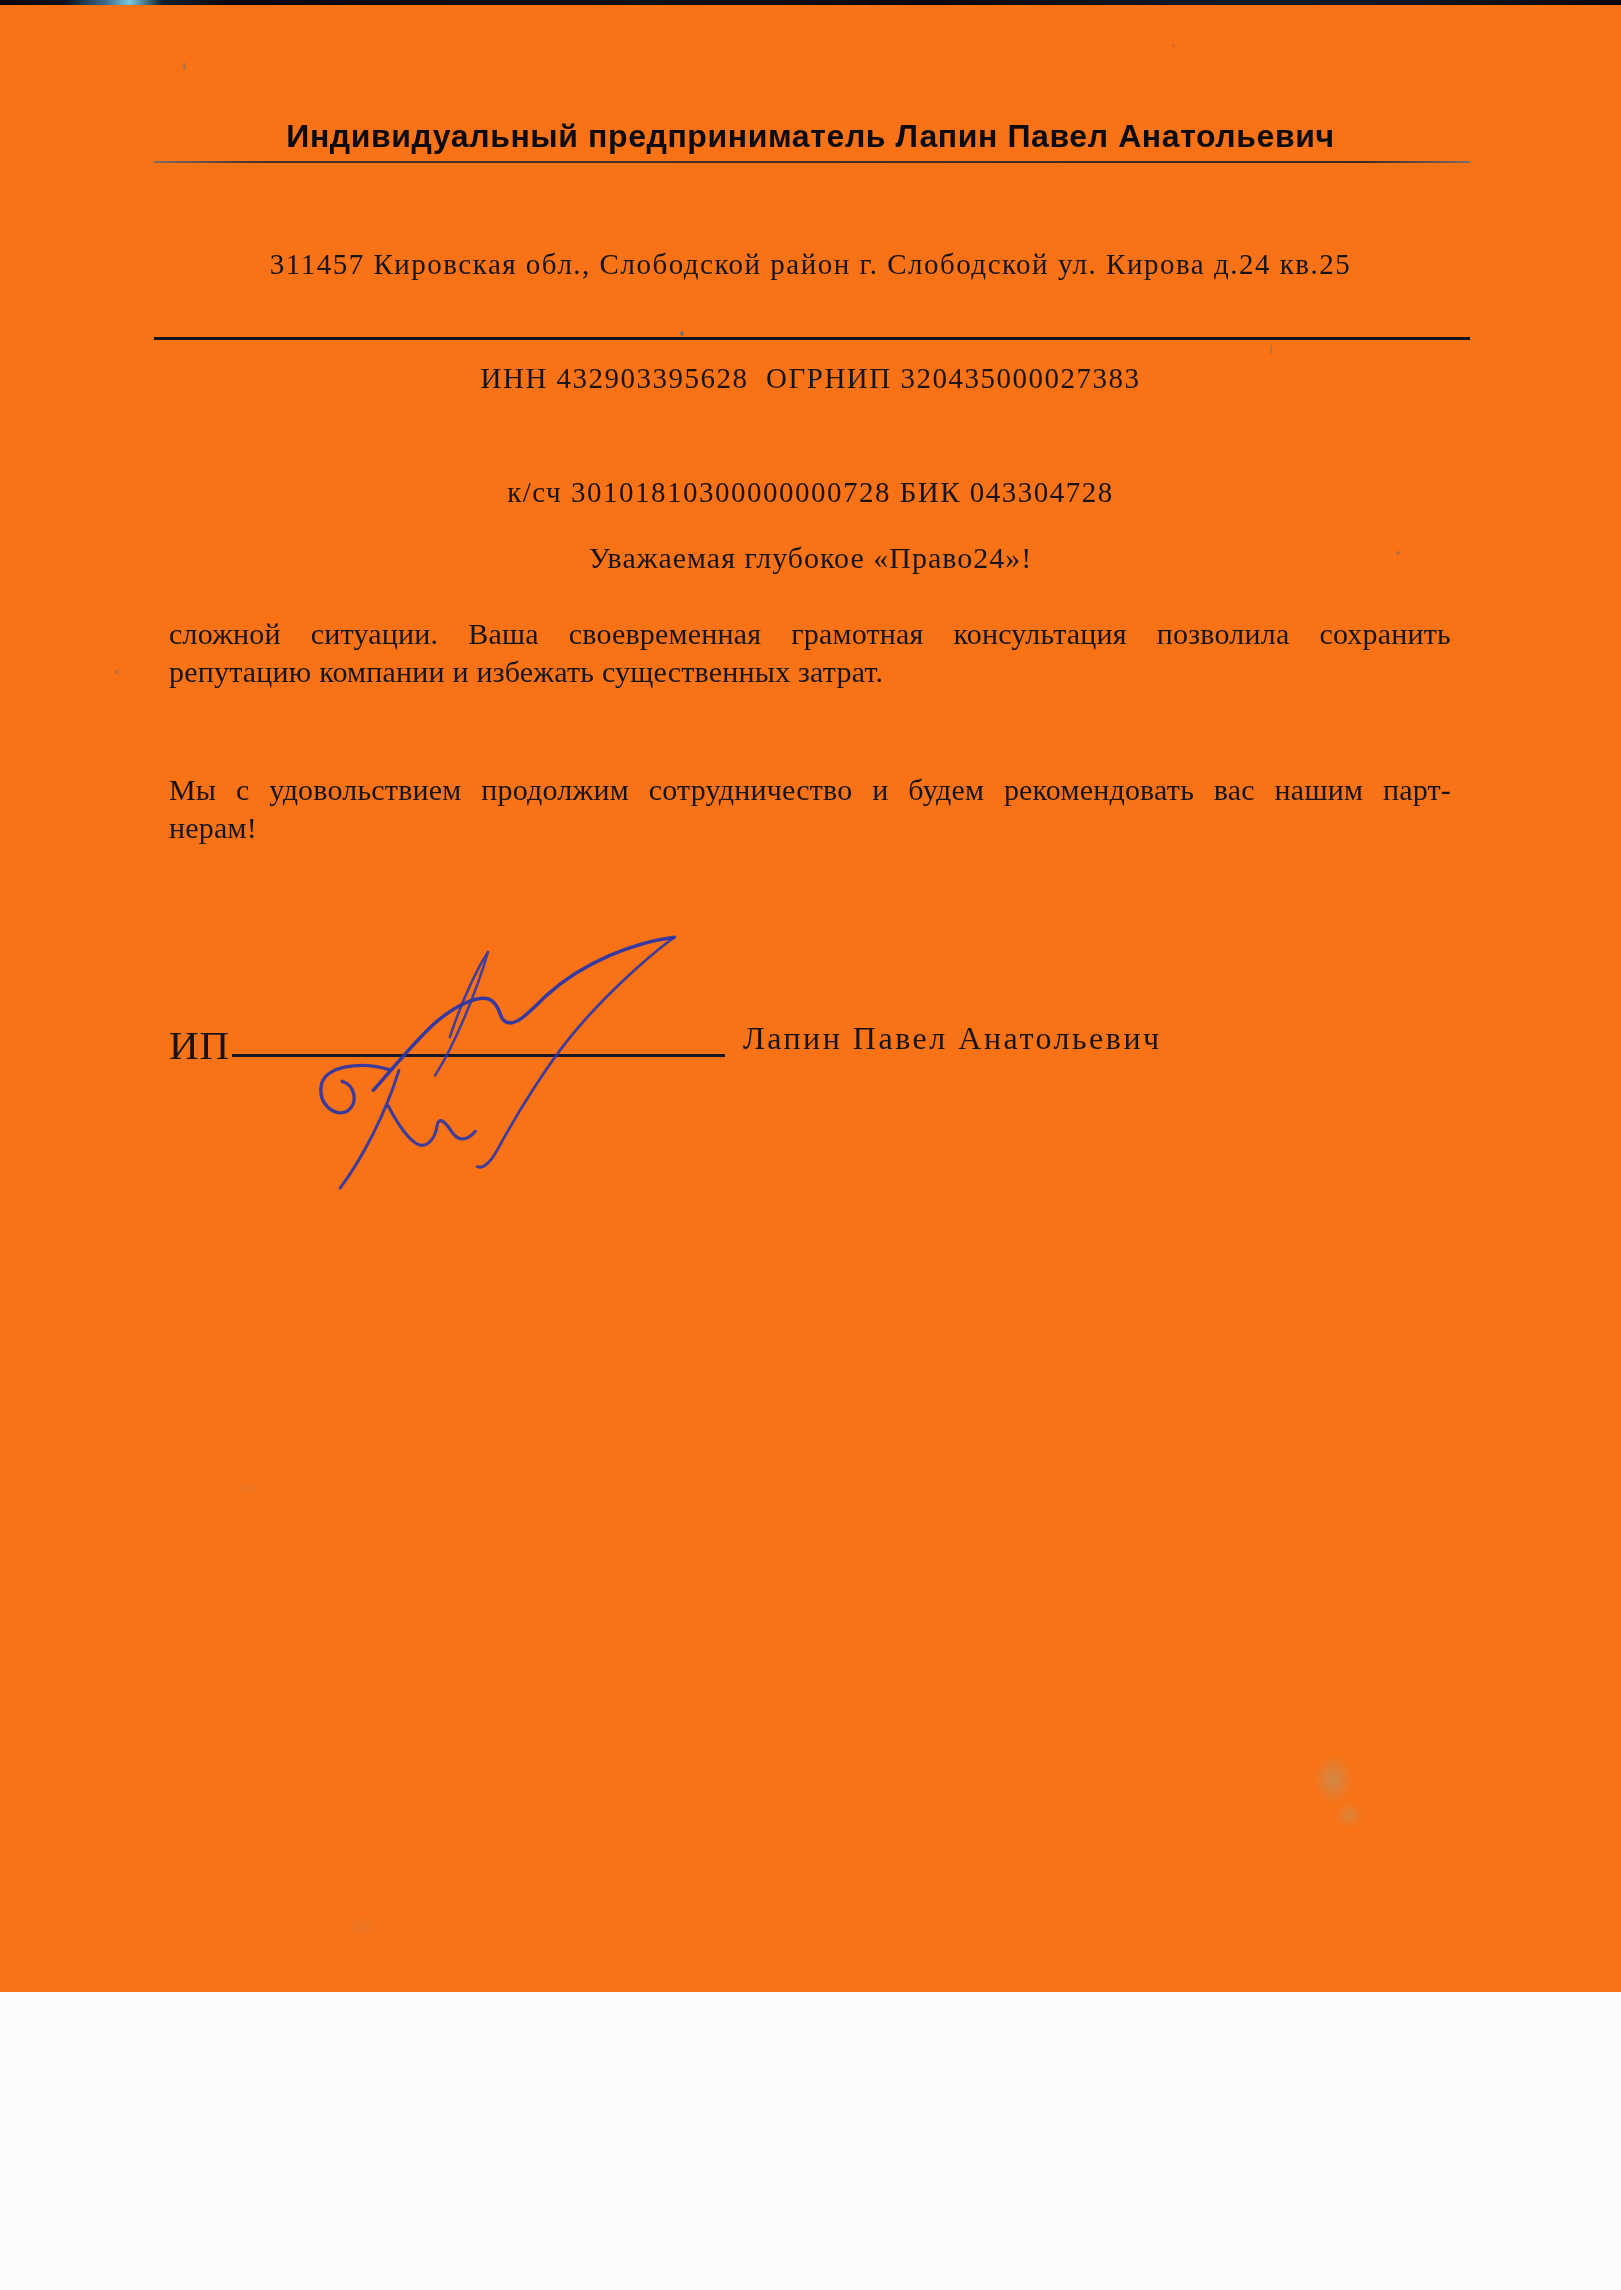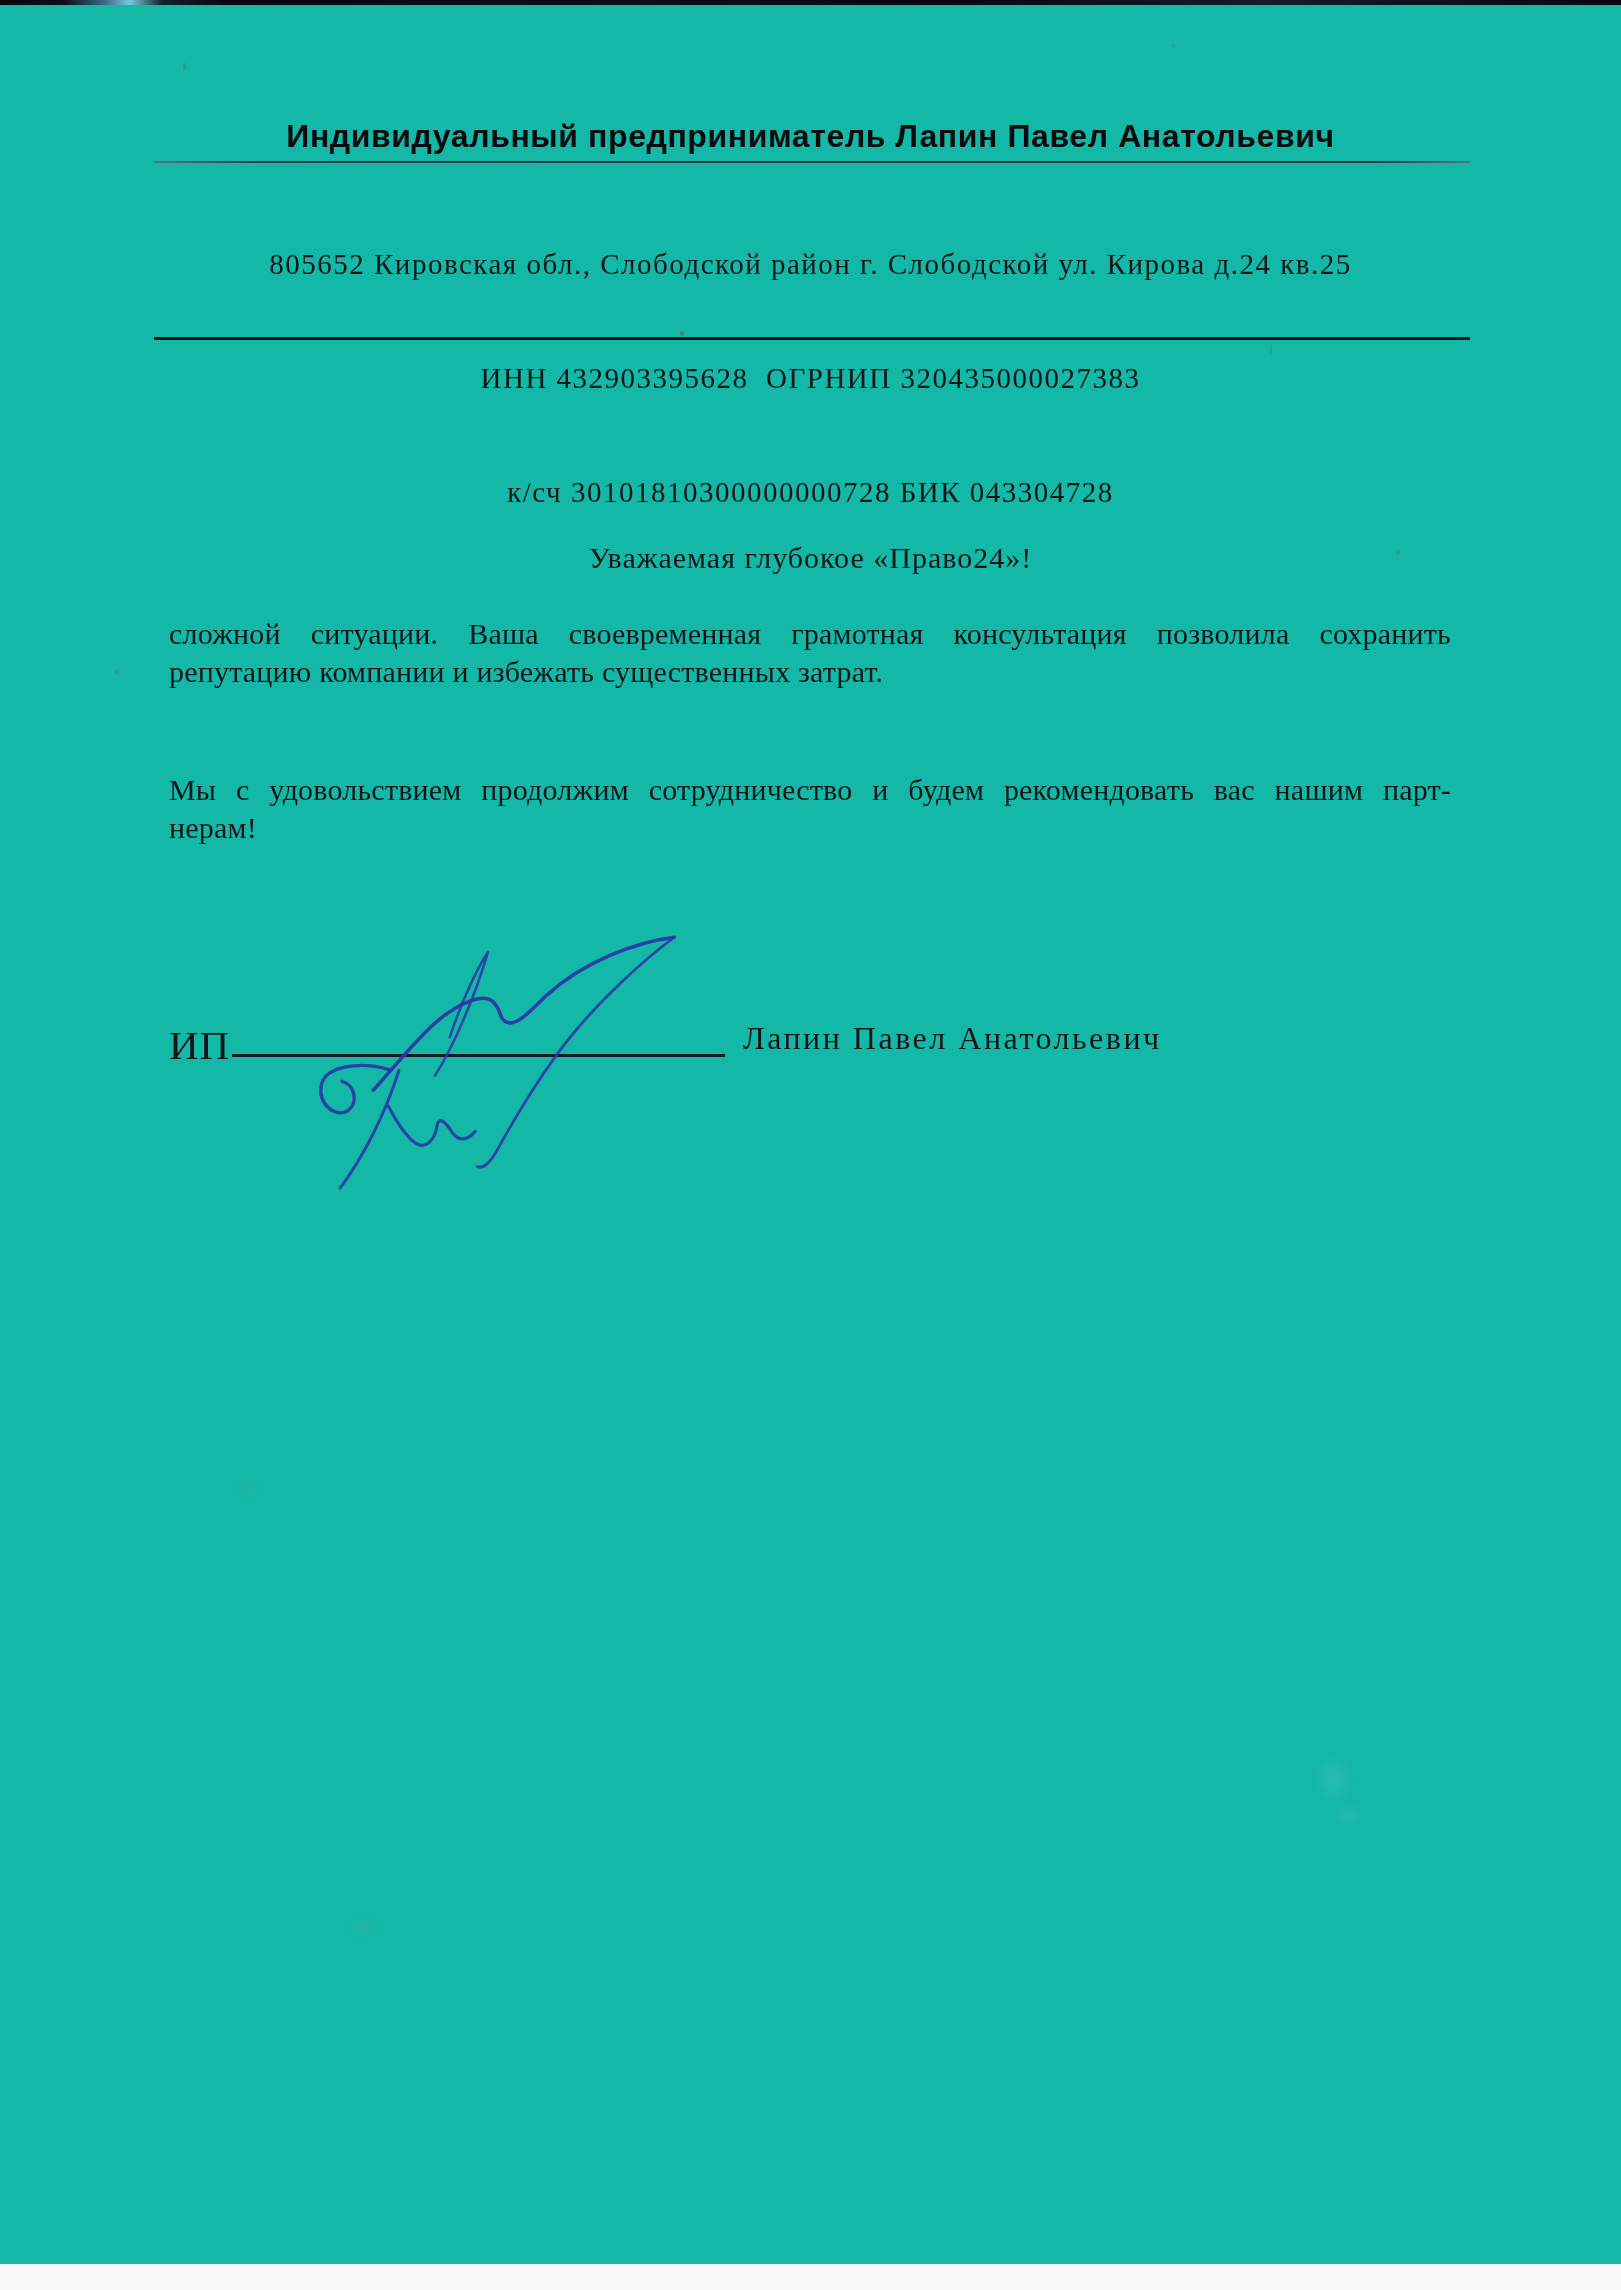--- a/index.html
+++ b/index.html
@@ -3,22 +3,22 @@
 <meta charset="utf-8">
 <style>
   html, body {
     margin: 0;
     padding: 0;
     background: #fbfbfa;
   }
   .page {
     position: relative;
     width: 1621px;
-    height: 2264px;
-    background: #14b8a6;
+    height: 1992px;
+    background: #f97316;
     overflow: hidden;
     font-family: "Liberation Serif", serif;
     color: #151519;
   }
   
   .scan-top-edge {
     position: absolute;
     top: 0; left: 0;
     width: 100%; height: 4.9px;
     background: linear-gradient(90deg,
@@ -138,21 +138,21 @@
 
 <div class="page">
 
   <div class="scan-top-edge"></div>
 
   <div class="doc-title">Индивидуальный предприниматель Лапин Павел Анатольевич</div>
 
   <div class="rule rule-thin"></div>
 
   <div class="header-block">
-    <div>805652 Кировская обл., Слободской район г. Слободской ул. Кирова д.24 кв.25</div>
+    <div>311457 Кировская обл., Слободской район г. Слободской ул. Кирова д.24 кв.25</div>
     <div>ИНН 432903395628  ОГРНИП 320435000027383</div>
     <div>к/сч 30101810300000000728 БИК 043304728</div>
   </div>
 
   <div class="rule rule-thick"></div>
 
   <div class="salutation">Уважаемая глубокое «Право24»!</div>
 
   <div class="para para-1">
     <div class="jline">сложной ситуации. Ваша своевременная грамотная консультация позволила сохранить</div>

